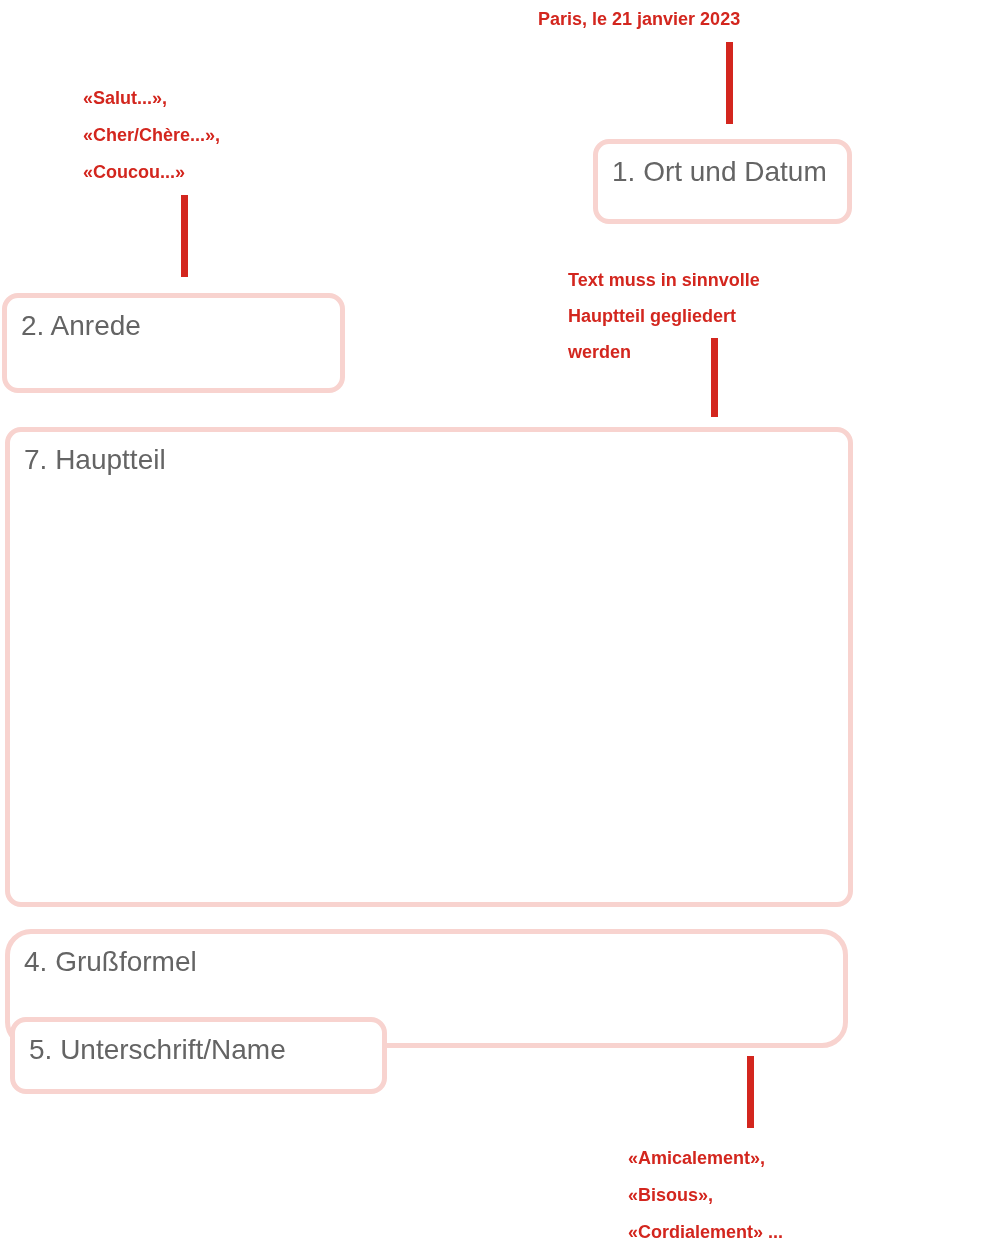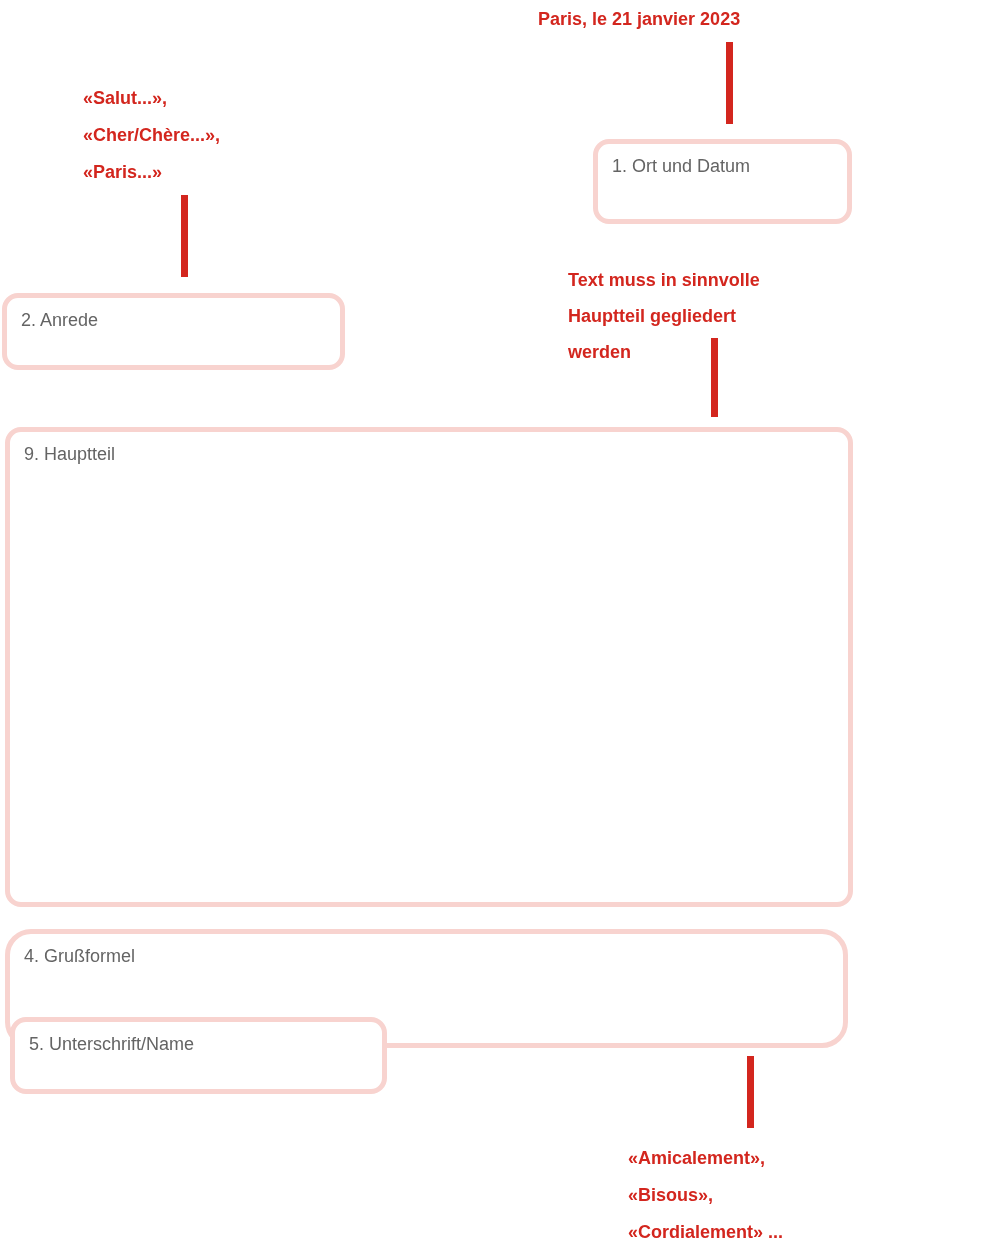--- a/index.html
+++ b/index.html
@@ -33,21 +33,21 @@
     box-sizing: border-box;
     border: 5px solid var(--box-border-pink, #f8d3cf);
     border-radius: 16px;
     background: #ffffff;
   }
   .box-label {
     position: absolute;
     left: 14px;
     top: 12px;
     color: var(--label-gray, #646464);
-    font-size: 18px;
+    font-size: 28px;
     font-weight: 400;
     white-space: nowrap;
   }
 </style>
 </head>
 <body>
 
 <div class="canvas">
 
   <div class="annotation" style="left:538px; top:1px;">
@@ -56,39 +56,39 @@
 
   <div class="connector" style="left:726px; top:42px; height:82px;"></div>
 
   <div class="box" style="left:593px; top:139px; width:259px; height:85px;">
     <div class="box-label">1. Ort und Datum</div>
   </div>
 
   <div class="annotation" style="left:83px; top:80px;">
     <div>«Salut...»,</div>
     <div>«Cher/Chère...»,</div>
-    <div>«Paris...»</div>
+    <div>«Coucou...»</div>
   </div>
 
   <div class="connector" style="left:181px; top:195px; height:82px;"></div>
 
-  <div class="box" style="left:2px; top:293px; width:343px; height:77px;">
+  <div class="box" style="left:2px; top:293px; width:343px; height:100px;">
     <div class="box-label">2. Anrede</div>
   </div>
 
   <div class="annotation" style="left:568px; top:262px; line-height:36px;">
     <div>Text muss in sinnvolle</div>
     <div>Hauptteil gegliedert</div>
     <div>werden</div>
   </div>
 
   <div class="connector" style="left:711px; top:338px; height:79px;"></div>
 
   <div class="box" style="left:5px; top:427px; width:848px; height:480px;">
-    <div class="box-label">9. Hauptteil</div>
+    <div class="box-label">7. Hauptteil</div>
   </div>
 
   <div class="box" style="left:5px; top:929px; width:843px; height:119px;border-radius:26px;">
     <div class="box-label">4. Grußformel</div>
   </div>
 
   <div class="connector" style="left:747px; top:1056px; height:72px;"></div>
 
   <div class="box" style="left:2px; top:1017px; width:377px; height:77px;margin-left:8px;">
     <div class="box-label">5. Unterschrift/Name</div>

